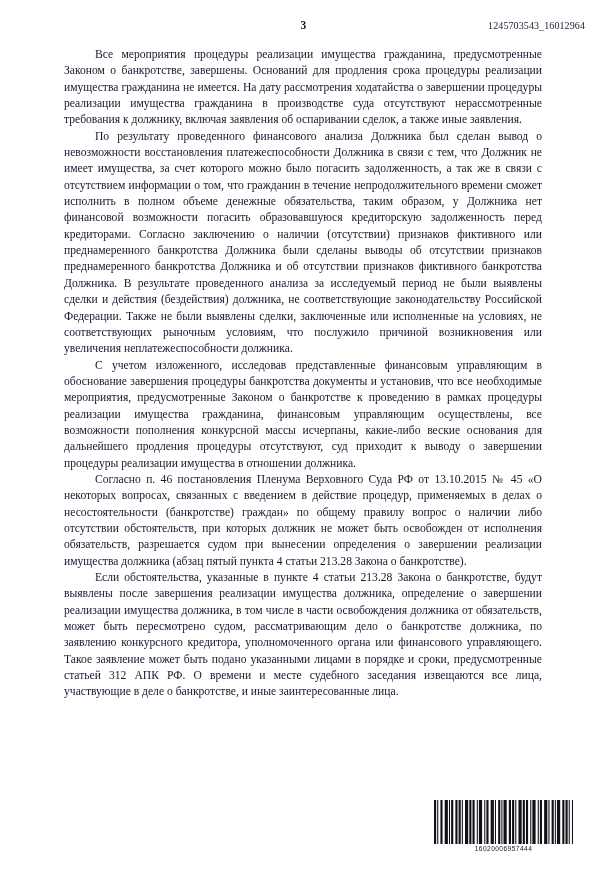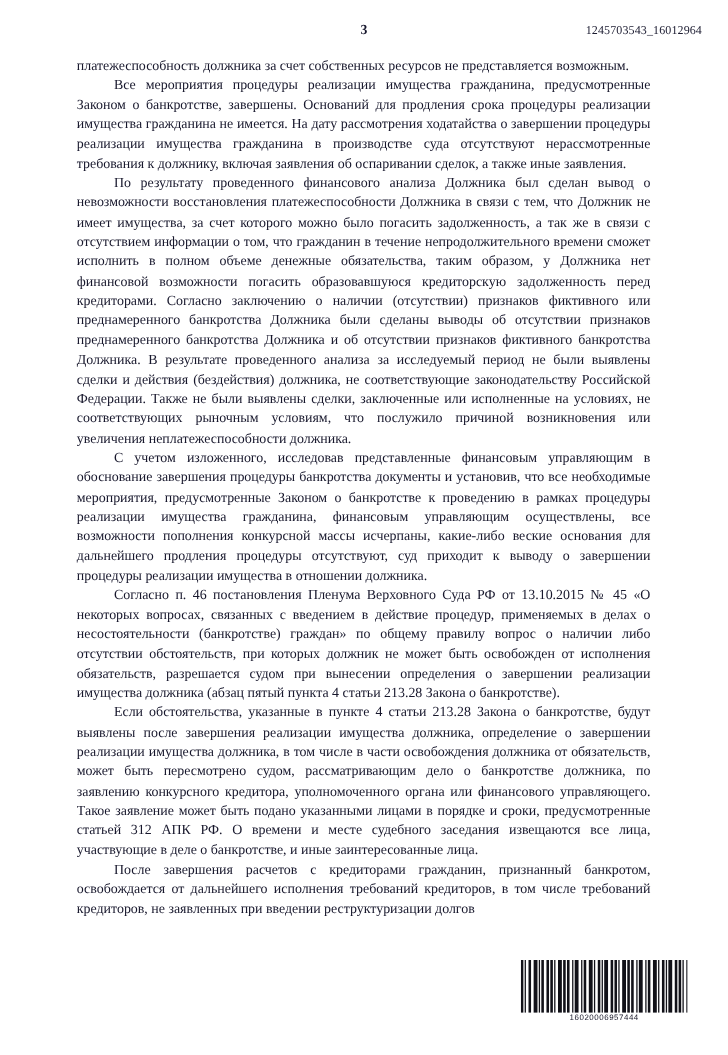--- a/index.html
+++ b/index.html
@@ -101,27 +101,25 @@
 <body>
 
 <div class="page">
 
   <div class="page-header">
     <div class="page-number">3</div>
     <div class="doc-id">1245703543_16012964</div>
   </div>
 
   <div class="doc-body">
-      <p class="para no-indent">платежеспособность должника за счет собственных ресурсов не представляется возможным.</p>
       <p class="para">Все мероприятия процедуры реализации имущества гражданина, предусмотренные Законом о банкротстве, завершены. Оснований для продления срока процедуры реализации имущества гражданина не имеется. На дату рассмотрения ходатайства о завершении процедуры реализации имущества гражданина в производстве суда отсутствуют нерассмотренные требования к должнику, включая заявления об оспаривании сделок, а также иные заявления.</p>
       <p class="para">По результату проведенного финансового анализа Должника был сделан вывод о невозможности восстановления платежеспособности Должника в связи с тем, что Должник не имеет имущества, за счет которого можно было погасить задолженность, а так же в связи с отсутствием информации о том, что гражданин в течение непродолжительного времени сможет исполнить в полном объеме денежные обязательства, таким образом, у Должника нет финансовой возможности погасить образовавшуюся кредиторскую задолженность перед кредиторами. Согласно заключению о наличии (отсутствии) признаков фиктивного или преднамеренного банкротства Должника были сделаны выводы об отсутствии признаков преднамеренного банкротства Должника и об отсутствии признаков фиктивного банкротства Должника. В результате проведенного анализа за исследуемый период не были выявлены сделки и действия (бездействия) должника, не соответствующие законодательству Российской Федерации. Также не были выявлены сделки, заключенные или исполненные на условиях, не соответствующих рыночным условиям, что послужило причиной возникновения или увеличения неплатежеспособности должника.</p>
       <p class="para">С учетом изложенного, исследовав представленные финансовым управляющим в обоснование завершения процедуры банкротства документы и установив, что все необходимые мероприятия, предусмотренные Законом о банкротстве к проведению в рамках процедуры реализации имущества гражданина, финансовым управляющим осуществлены, все возможности пополнения конкурсной массы исчерпаны, какие-либо веские основания для дальнейшего продления процедуры отсутствуют, суд приходит к выводу о завершении процедуры реализации имущества в отношении должника.</p>
       <p class="para">Согласно п. 46 постановления Пленума Верховного Суда РФ от 13.10.2015 № 45 «О некоторых вопросах, связанных с введением в действие процедур, применяемых в делах о несостоятельности (банкротстве) граждан» по общему правилу вопрос о наличии либо отсутствии обстоятельств, при которых должник не может быть освобожден от исполнения обязательств, разрешается судом при вынесении определения о завершении реализации имущества должника (абзац пятый пункта 4 статьи 213.28 Закона о банкротстве).</p>
       <p class="para">Если обстоятельства, указанные в пункте 4 статьи 213.28 Закона о банкротстве, будут выявлены после завершения реализации имущества должника, определение о завершении реализации имущества должника, в том числе в части освобождения должника от обязательств, может быть пересмотрено судом, рассматривающим дело о банкротстве должника, по заявлению конкурсного кредитора, уполномоченного органа или финансового управляющего. Такое заявление может быть подано указанными лицами в порядке и сроки, предусмотренные статьей 312 АПК РФ. О времени и месте судебного заседания извещаются все лица, участвующие в деле о банкротстве, и иные заинтересованные лица.</p>
-      <p class="para">После завершения расчетов с кредиторами гражданин, признанный банкротом, освобождается от дальнейшего исполнения требований кредиторов, в том числе требований кредиторов, не заявленных при введении реструктуризации долгов</p>
     </div>
 
   <div class="barcode-block">
     <svg class="barcode-bars" viewBox="0 0 139 44" preserveAspectRatio="none" xmlns="http://www.w3.org/2000/svg">
       <rect x="0" y="0" width="139" height="44" fill="#ffffff"></rect>
       <g id="barcode-bar-group" fill="#111118">
           <rect x="0.000" y="0" width="2.138" height="44"></rect>
           <rect x="3.208" y="0" width="1.069" height="44"></rect>
           <rect x="6.415" y="0" width="2.138" height="44"></rect>
           <rect x="10.692" y="0" width="3.208" height="44"></rect>

